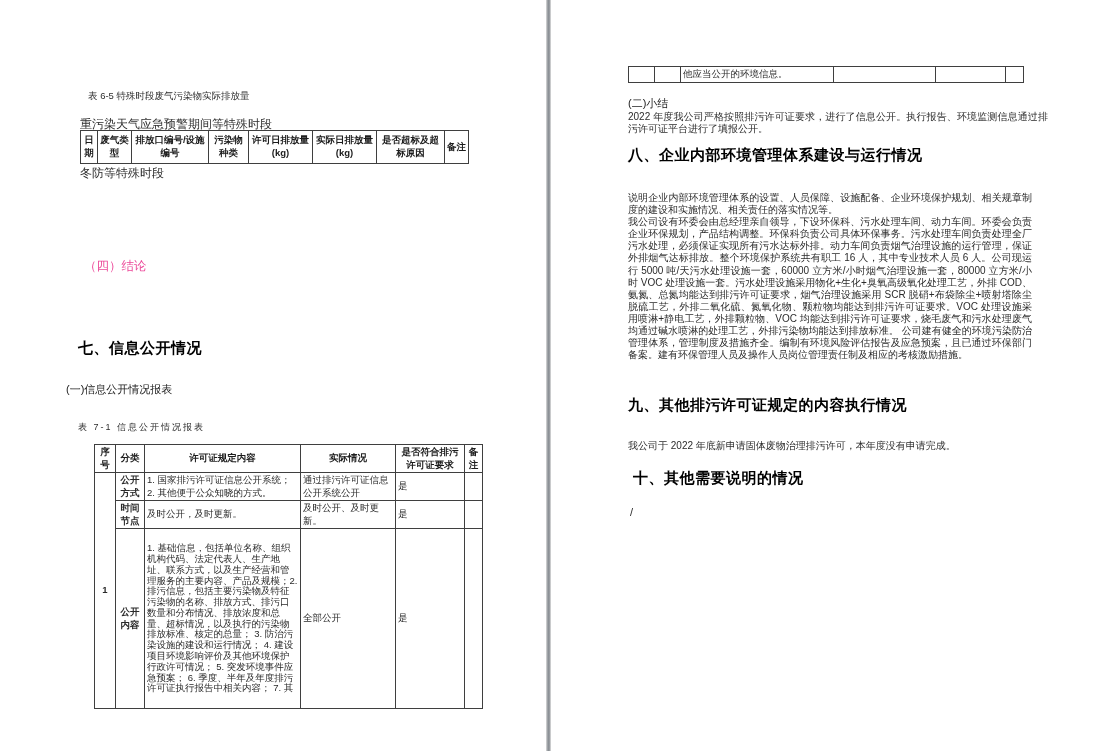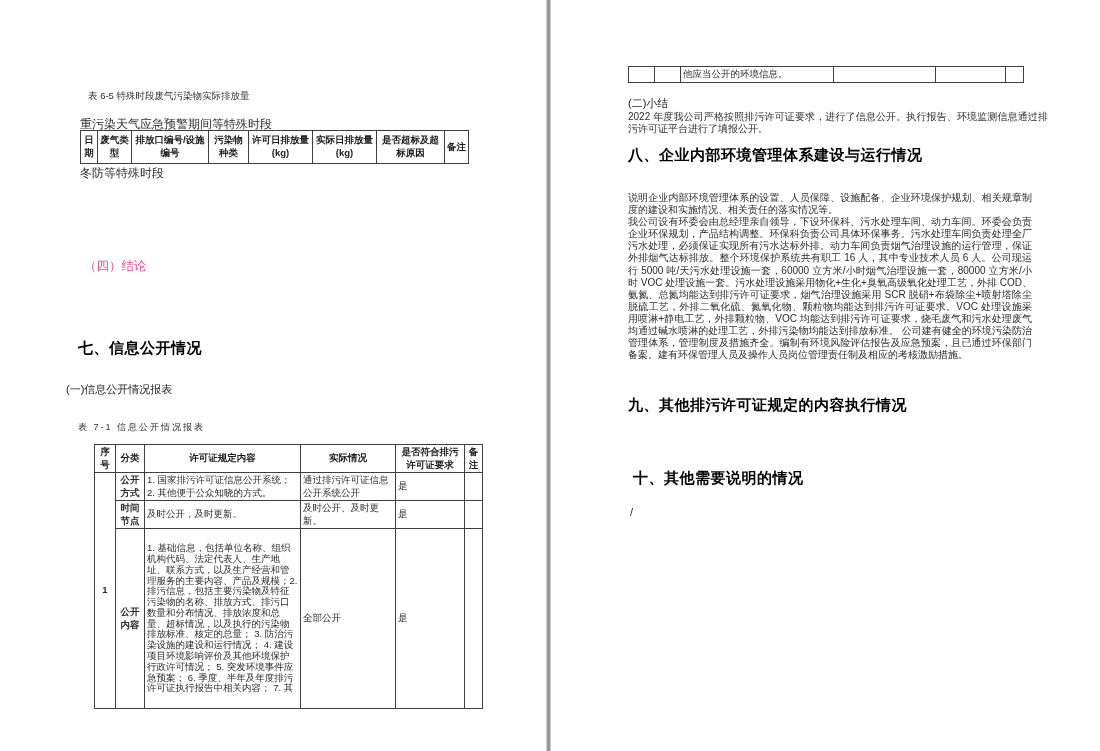--- a/index.html
+++ b/index.html
@@ -148,17 +148,18 @@
 
   <div class="abs h2" style="left:77px;top:146px;">八、企业内部环境管理体系建设与运行情况</div>
 
   <div class="abs" style="left:77px;top:192px;width:404px;">
     <div class="para" style="line-height:12.1px;">说明企业内部环境管理体系的设置、人员保障、设施配备、企业环境保护规划、相关规章制度的建设和实施情况、相关责任的落实情况等。</div>
     <div class="para" style="line-height:12.1px;">我公司设有环委会由总经理亲自领导，下设环保科、污水处理车间、动力车间。环委会负责企业环保规划，产品结构调整。环保科负责公司具体环保事务。污水处理车间负责处理全厂污水处理，必须保证实现所有污水达标外排。动力车间负责烟气治理设施的运行管理，保证外排烟气达标排放。整个环境保护系统共有职工 16 人，其中专业技术人员 6 人。公司现运行 5000 吨/天污水处理设施一套，60000 立方米/小时烟气治理设施一套，80000 立方米/小时 VOC 处理设施一套。污水处理设施采用物化+生化+臭氧高级氧化处理工艺，外排 COD、氨氮、总氮均能达到排污许可证要求，烟气治理设施采用 SCR 脱硝+布袋除尘+喷射塔除尘脱硫工艺，外排二氧化硫、氮氧化物、颗粒物均能达到排污许可证要求。VOC 处理设施采用喷淋+静电工艺，外排颗粒物、VOC 均能达到排污许可证要求，烧毛废气和污水处理废气均通过碱水喷淋的处理工艺，外排污染物均能达到排放标准。 公司建有健全的环境污染防治管理体系，管理制度及措施齐全。编制有环境风险评估报告及应急预案，且已通过环保部门备案。建有环保管理人员及操作人员岗位管理责任制及相应的考核激励措施。</div>
   </div>
 
   <div class="abs h2" style="left:77px;top:396px;">九、其他排污许可证规定的内容执行情况</div>
 
+  <div class="abs para" style="left:77px;top:440px;width:430px;">我公司于 2022 年底新申请固体废物治理排污许可，本年度没有申请完成。</div>
 
   <div class="abs h2" style="left:82px;top:469px;">十、其他需要说明的情况</div>
 
   <div class="abs para" style="left:79px;top:506px;width:40px;font-size:11px;">/</div>
 </div>
 
 </body></html>

